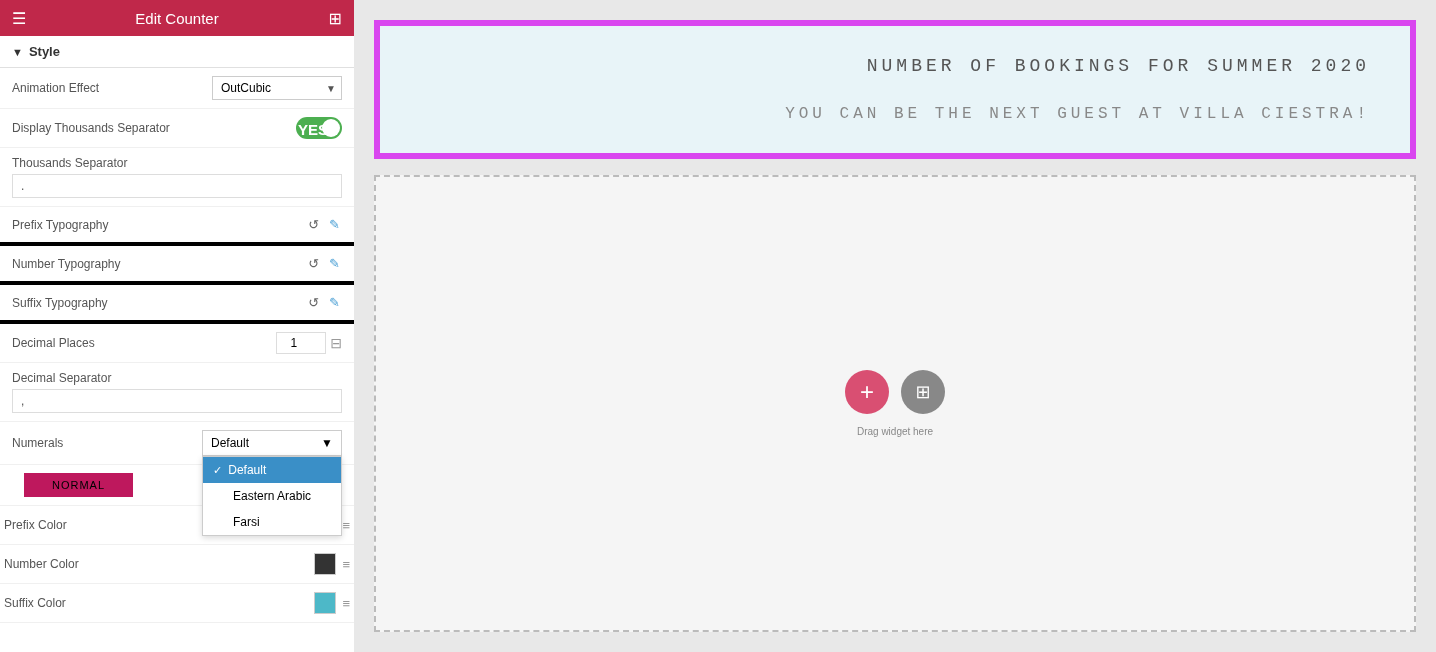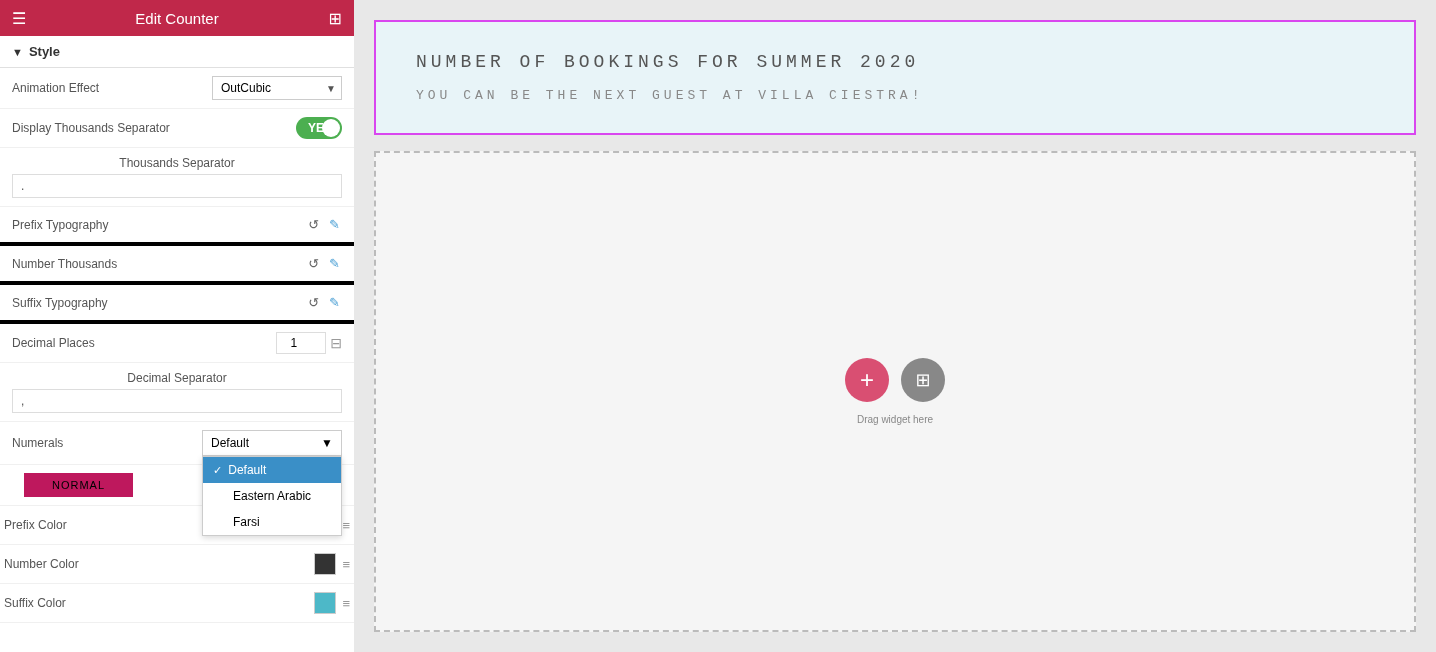--- a/index.html
+++ b/index.html
@@ -95,23 +95,23 @@
       width: 18px;
       height: 18px;
       background: #fff;
       border-radius: 50%;
       top: 2px;
       right: 2px;
       transition: 0.2s;
     }
     .toggle-yes {
       position: absolute;
-      left: 12px;
+      left: 2px;
       top: 4px;
-      font-size: 12px;
+      font-size: 15px;
       color: #fff;
       font-weight: bold;
       z-index: 1;
     }
 
     
     .dropdown-wrap {
       position: relative;
     }
     .dropdown-select {
@@ -271,23 +271,23 @@
       flex-direction: column;
       background: #e8e8e8;
       padding: 20px;
       gap: 16px;
       position: relative;
     }
 
     
     .counter-widget {
       background: #e8f4f8;
-      border: 2px solid #d946ef;
+      border: 6px solid #d946ef;
       padding: 30px 40px;
-      text-align: left;
+      text-align: right;
       position: relative;
       overflow: hidden;
     }
     .counter-title {
       font-family: 'Courier New', monospace;
       font-size: 18px;
       letter-spacing: 4px;
       color: #555;
       text-transform: uppercase;
       margin-bottom: 10px;
@@ -299,25 +299,25 @@
       font-size: 90px;
       color: #4db8c8;
       font-weight: bold;
       line-height: 1;
       letter-spacing: 2px;
       position: relative;
       z-index: 1;
     }
     .counter-subtitle {
       font-family: 'Courier New', monospace;
-      font-size: 13px;
+      font-size: 16px;
       letter-spacing: 4px;
       color: #888;
       text-transform: uppercase;
-      margin-top: 16px;
+      margin-top: 29px;
       position: relative;
       z-index: 1;
     }
 
     
     .drop-zone {
       border: 2px dashed #bbb;
       background: #f5f5f5;
       display: flex;
       flex-direction: column;
@@ -356,21 +356,21 @@
       justify-content: center;
       cursor: pointer;
     }
     .drop-text {
       color: #888;
       font-size: 10px;
     }
 
     .separator-row {
       display: flex;
-      align-items: center;
+      align-items: flex-start;
       flex-direction: column;
       padding: 0 12px 8px 12px;
       border-bottom: 1px solid #f0f0f0;
     }
     .separator-label {
       color: #555;
       font-size: 12px;
       margin-bottom: 4px;
       padding-top: 8px;
     }
@@ -424,21 +424,21 @@
 
     <div class="typo-row">
       <span class="typo-label">Prefix Typography</span>
       <div class="typo-actions">
         <button class="icon-btn">↺</button>
         <button class="icon-btn blue">✎</button>
       </div>
     </div>
 
     <div class="typo-row">
-      <span class="typo-label">Number Thousands</span>
+      <span class="typo-label">Number Typography</span>
       <div class="typo-actions">
         <button class="icon-btn">↺</button>
         <button class="icon-btn blue">✎</button>
       </div>
     </div>
 
     <div class="typo-row">
       <span class="typo-label">Suffix Typography</span>
       <div class="typo-actions">
         <button class="icon-btn">↺</button>

